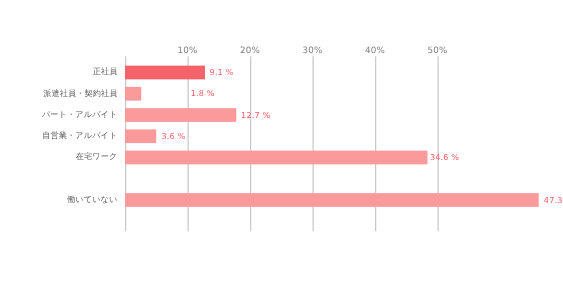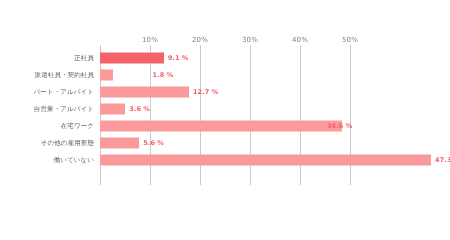--- a/index.html
+++ b/index.html
@@ -87,21 +87,21 @@
     background: #fb9a9a;
   }
   .bar.accent {
     background: #f4636a;
   }
   .val-label {
     position: absolute;
     top: 50%;
     transform: translateY(-50%);
     font-size: 6.5px;
-    font-weight: bold;
+    font-weight: normal;
     color: #f4606a;
     white-space: nowrap;
     letter-spacing: 0.1px;
   }
 </style>
 </head>
 <body>
 
 <div id="chart-root">
   <div class="plot">
@@ -143,28 +143,23 @@
 
     <div class="row" style="top:100px">
       <div class="cat-label">自営業・アルバイト</div>
       <div class="bar" style="width: 25.2px; background: rgb(251, 154, 154);"></div>
       <div class="val-label" style="left: 129.2px; color: rgb(244, 96, 106);">3.6 %</div>
     </div>
 
     <div class="row" style="top:117px">
       <div class="cat-label">在宅ワーク</div>
       <div class="bar" style="width: 242.2px; background: rgb(251, 154, 154);"></div>
-      <div class="val-label" style="left: 327px; color: rgb(244, 96, 106);">34.6 %</div>
+      <div class="val-label" style="left: 344px; color: rgb(244, 96, 106);">34.6 %</div>
     </div>
 
-    <div class="row" style="top:134px">
-      <div class="cat-label">その他の雇用形態</div>
-      <div class="bar" style="width: 39.2px; background: rgb(251, 154, 154);"></div>
-      <div class="val-label" style="left: 143.2px; color: rgb(244, 96, 106);">5.6 %</div>
-    </div>
 
     <div class="row" style="top:151px">
       <div class="cat-label">働いていない</div>
       <div class="bar" style="width: 331.1px; background: rgb(251, 154, 154);"></div>
       <div class="val-label" style="left: 435.1px; color: rgb(244, 96, 106);">47.3 %</div>
     </div>
 
 
   </div>
 </div>

